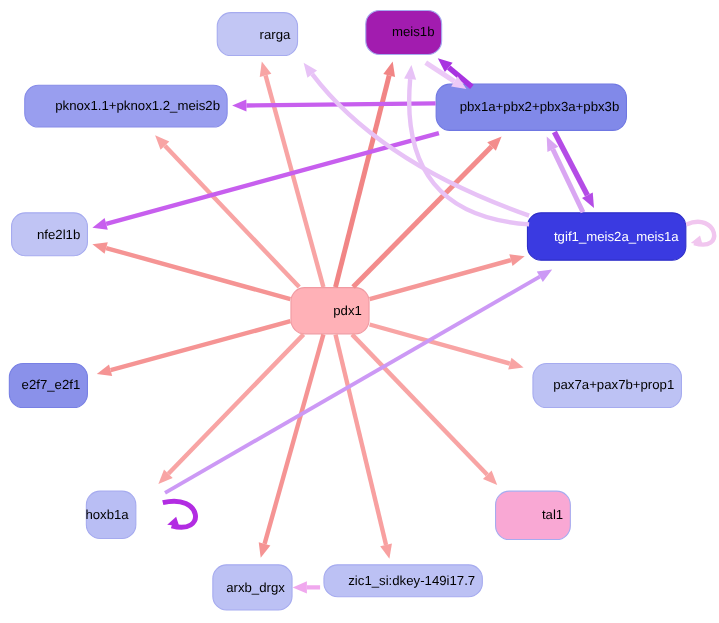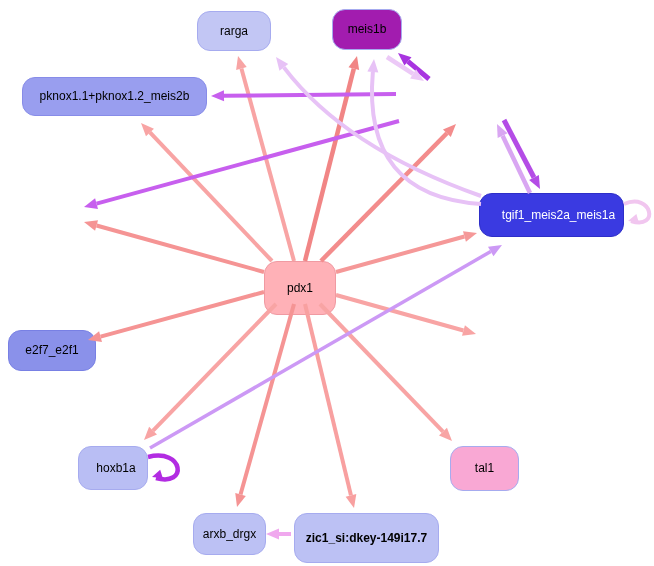--- a/index.html
+++ b/index.html
@@ -4,58 +4,67 @@
 <style>
   html,body { margin:0; padding:0; background:#ffffff; }
   .canvas {
     position:relative; width:654px; height:566px; background:#ffffff;
     font-family:"Liberation Sans", sans-serif; overflow:hidden;
   }
   .nodes-layer { position:absolute; inset:0; }
   .edges-layer { position:absolute; inset:0; pointer-events:none; }
   .gnode {
     position:absolute; box-sizing:border-box;
-    display:flex; align-items:center; justify-content:center;
+    display:flex; align-items:center; justify-content:flex-end;
     border-radius:13px; font-size:12px; color:#000; text-align:center;
     line-height:1.05; padding:2px 6px; cursor:default; white-space:nowrap;
   }
 </style>
 </head>
 <body>
 
 <div class="canvas">
   <div class="nodes-layer">
       <div class="gnode" style="left: 197px; top: 11px; width: 74px; height: 40px; background: rgb(194, 198, 244); border: 1.5px solid rgb(166, 171, 239); color: rgb(0, 0, 0);">
         <span>rarga</span>
       </div>
       <div class="gnode" style="left: 332px; top: 9px; width: 70px; height: 41px; background: #a21caf; border: 1.5px solid rgb(166, 171, 239); color: rgb(0, 0, 0);">
         <span>meis1b</span>
       </div>
       <div class="gnode" style="left: 22px; top: 77px; width: 185px; height: 39px; background: rgb(153, 158, 239); border: 1.5px solid rgb(135, 140, 232); color: rgb(0, 0, 0);">
         <span>pknox1.1+pknox1.2_meis2b</span>
       </div>
+      <div class="gnode" style="left: 396px; top: 76px; width: 174px; height: 43px; background: rgb(129, 137, 233); border: 1.5px solid rgb(111, 119, 226); color: rgb(0, 0, 0);">
+        <span>pbx1a+pbx2+pbx3a+pbx3b</span>
+      </div>
+      <div class="gnode" style="left: 10px; top: 193px; width: 70px; height: 40px; background: rgb(192, 196, 244); border: 1.5px solid rgb(166, 171, 239); color: rgb(0, 0, 0);">
+        <span>nfe2l1b</span>
+      </div>
       <div class="gnode" style="left: 479px; top: 193px; width: 145px; height: 44px; background: rgb(58, 58, 225); border: 1.5px solid rgb(46, 46, 200); color: rgb(255, 255, 255); padding-left: 20px;">
         <span>tgif1_meis2a_meis1a</span>
       </div>
-      <div class="gnode" style="left: 264px; top: 261px; width: 72px; height: 54px; background: rgb(255, 177, 183); border: 1.5px solid rgb(240, 154, 162); color: rgb(0, 0, 0);">
+      <div class="gnode" style="left: 264px; top: 261px; width: 72px; height: 43px; background: rgb(255, 177, 183); border: 1.5px solid rgb(240, 154, 162); color: rgb(0, 0, 0);">
         <span>pdx1</span>
       </div>
-      <div class="gnode" style="left: 8px; top: 330px; width: 88px; height: 41px; background: rgb(138, 145, 234); border: 1.5px solid rgb(120, 128, 228); color: rgb(0, 0, 0);">
+      <div class="gnode" style="left: 8px; top: 330px; width: 72px; height: 41px; background: rgb(138, 145, 234); border: 1.5px solid rgb(120, 128, 228); color: rgb(0, 0, 0);">
         <span>e2f7_e2f1</span>
       </div>
-      <div class="gnode" style="left: 78px; top: 446px; width: 70px; height: 44px; background: rgb(185, 190, 244); border: 1.5px solid rgb(166, 171, 239); color: rgb(0, 0, 0); padding-left: 12px;">
+      <div class="gnode" style="left: 484px; top: 330px; width: 136px; height: 41px; background: rgb(189, 194, 244); border: 1.5px solid rgb(166, 171, 239); color: rgb(0, 0, 0);">
+        <span>pax7a+pax7b+prop1</span>
+      </div>
+      <div class="gnode" style="left: 78px; top: 446px; width: 46px; height: 44px; background: rgb(185, 190, 244); border: 1.5px solid rgb(166, 171, 239); color: rgb(0, 0, 0); padding-left: 12px;">
         <span>hoxb1a</span>
       </div>
       <div class="gnode" style="left: 450px; top: 446px; width: 69px; height: 45px; background: #f9a8d4; border: 1.5px solid rgb(166, 171, 239); color: rgb(0, 0, 0);">
         <span>tal1</span>
       </div>
       <div class="gnode" style="left: 193px; top: 513px; width: 73px; height: 42px; background: rgb(188, 193, 244); border: 1.5px solid rgb(166, 171, 239); color: rgb(0, 0, 0);">
         <span>arxb_drgx</span>
       </div>
-      <div class="gnode" style="left: 294px; top: 513px; width: 145px; height: 50px; background: rgb(188, 193, 244); border: 1.5px solid rgb(166, 171, 239); color: rgb(0, 0, 0); font-weight: bold;">
+      <div class="gnode" style="left: 294px; top: 513px; width: 145px; height: 30px; background: rgb(188, 193, 244); border: 1.5px solid rgb(166, 171, 239); color: rgb(0, 0, 0);">
         <span>zic1_si:dkey-149i17.7</span>
       </div>
     </div>
   <svg class="edges-layer" width="654" height="566" viewBox="0 0 654 566" xmlns="http://www.w3.org/2000/svg">
       <g>
         <path d="M 294 261 L 241.42570218233942 68.54051691749248" fill="none" stroke="#f8a4a4" stroke-width="4"></path>
         <polygon points="238,56 246.73130549358623,67.09118137881042 236.1200988710926,69.98985245617455" fill="#f8a4a4"></polygon>
       </g>
       <g>
         <path d="M 305 261 L 353.8036663897644 68.60093057881353" fill="none" stroke="#f18585" stroke-width="4.5"></path>

